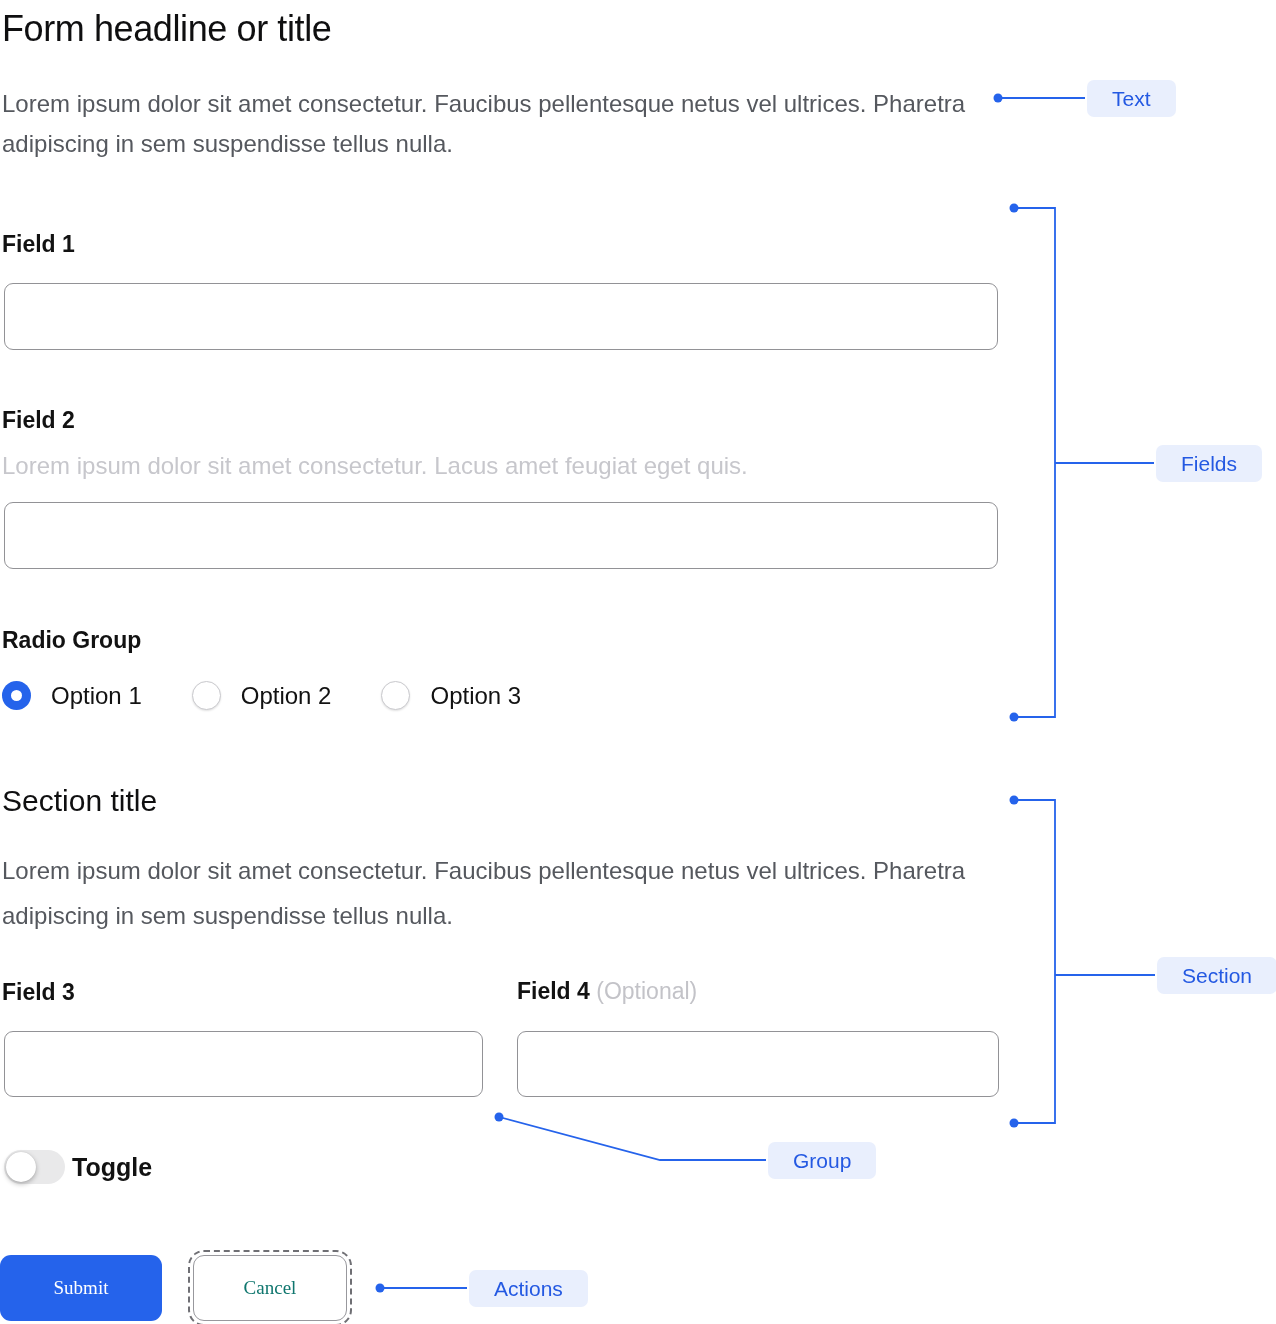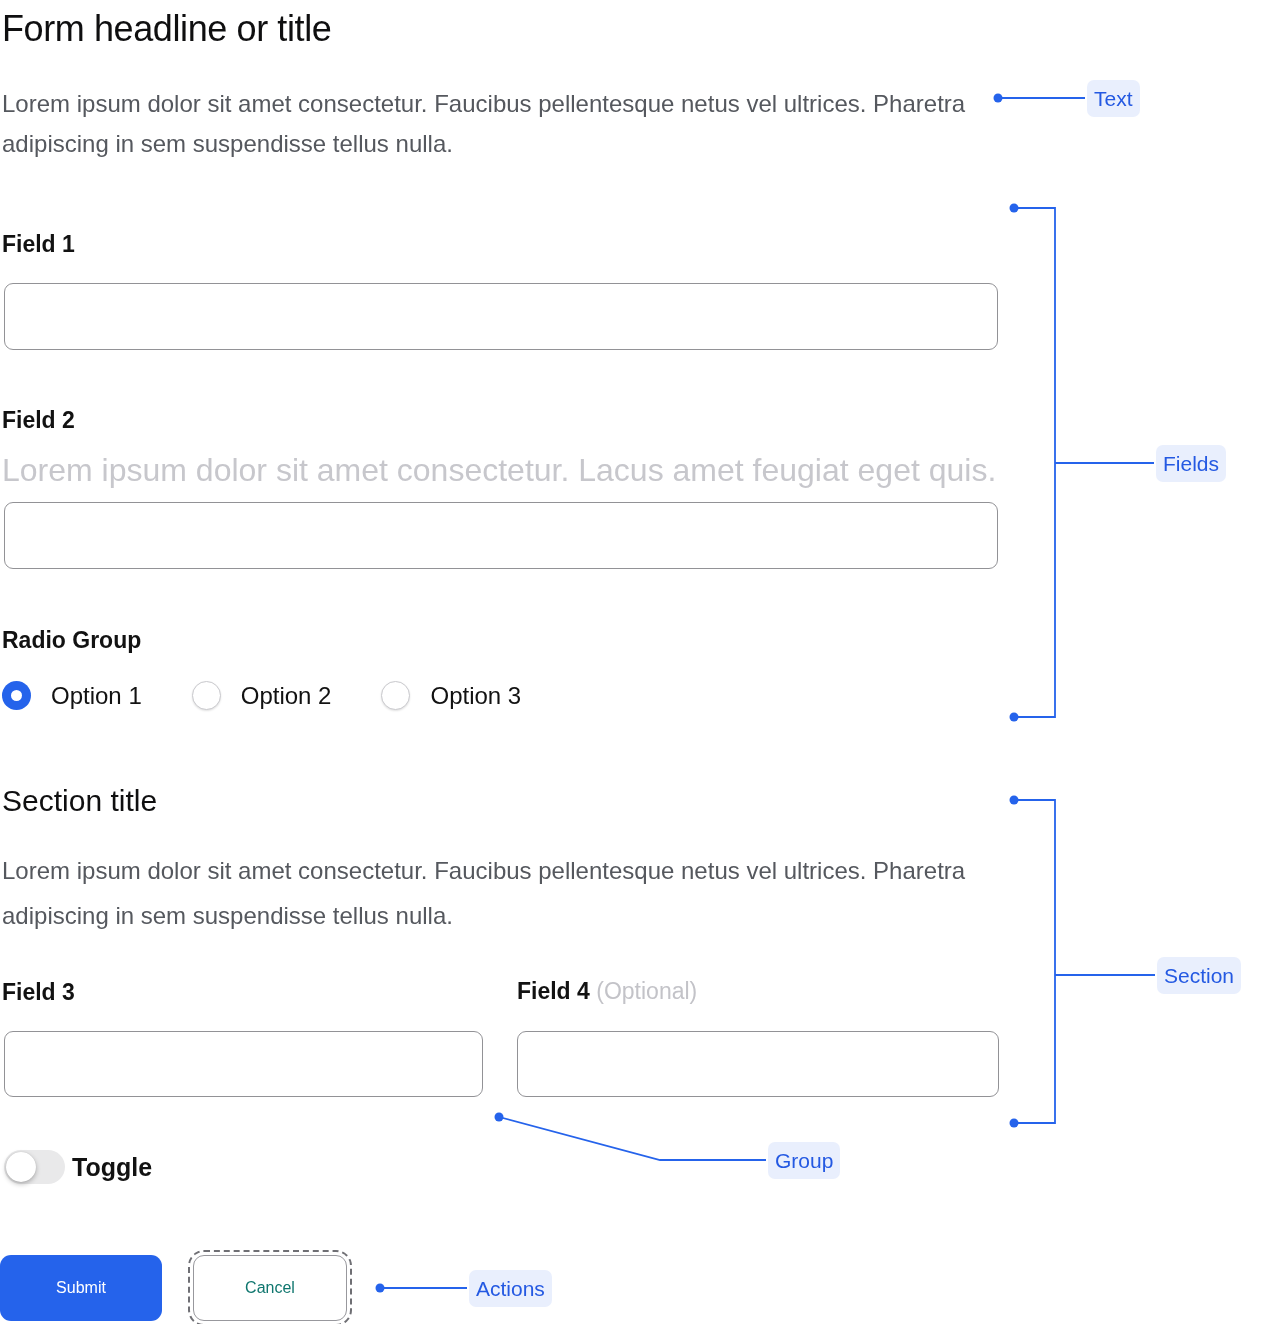--- a/index.html
+++ b/index.html
@@ -20,21 +20,21 @@
   .section-desc{left:2px;top:848px;width:985px;font-size:24px;line-height:45px;color:#55585e}
 
   
   .fld-label{font-size:23px;font-weight:700;color:#121212}
   .lbl-f1{left:2px;top:231px}
   .lbl-f2{left:2px;top:407px}
   .lbl-radio{left:2px;top:627px}
   .lbl-f3{left:2px;top:979px}
   .lbl-f4{left:517px;top:978px}
   .optional-tag{font-weight:400;color:#c3c3c8}
-  .fld-help{left:2px;top:452px;font-size:32px;color:#c7c7cc}
+  .fld-help{left:2px;top:452px;font-size:24px;color:#c7c7cc}
 
   .text-input{
     position:absolute;
     background:#fff;
     border:1px solid #929296;
     border-radius:9px;
     font-size:24px;
     padding:0 18px;
     color:#121212;
     outline:none;
@@ -51,35 +51,35 @@
   .radio-circle.on{background:#2563eb;border:none;box-shadow:none}
   .radio-circle.on::after{content:"";position:absolute;inset:9px;border-radius:50%;background:#fff}
 
   
   .toggle-row{left:4px;top:1150px;display:flex;align-items:center;gap:7px}
   .toggle{width:61px;height:34px;border-radius:17px;background:#e9e9ea;position:relative;cursor:pointer;flex:none}
   .toggle-knob{position:absolute;left:2px;top:2px;width:30px;height:30px;border-radius:50%;background:#fff;box-shadow:0 2px 5px rgba(0,0,0,.28),0 0 1px rgba(0,0,0,.15)}
   .toggle-label{font-size:25px;font-weight:600;color:#121212}
 
   
-  .btn{position:absolute;height:66px;border-radius:11px;font-family:Liberation Sans, sans-serif;font-size:16px;display:flex;align-items:center;justify-content:center;cursor:pointer}
+  .btn{position:absolute;height:66px;border-radius:11px;font-family:Liberation Serif, serif;font-size:19px;display:flex;align-items:center;justify-content:center;cursor:pointer}
   .btn-submit{left:0;top:1255px;width:162px;background:#2563eb;border:none;color:#fff;font-weight:500}
   .btn-cancel{left:193px;top:1255px;width:154px;background:#fff;border:1.5px solid #98989d;color:#0f766e;outline:2px dashed #6f6f74;outline-offset:3px}
 
   
   .overlay-svg{position:absolute;left:0;top:0;pointer-events:none}
   .overlay-svg path{stroke:#2563eb;stroke-width:1.8;fill:none}
   .overlay-svg circle{fill:#2563eb}
   .badge{
     position:absolute;
     background:#e9effd;
     color:#2459e2;
     font-size:21px;
     line-height:1;
-    padding:8px 7px;
+    padding:8px 25px;
     border-radius:7px;
     white-space:nowrap;
   }
   .badge-text{left:1087px;top:80px}
   .badge-fields{left:1156px;top:445px}
   .badge-section{left:1157px;top:957px}
   .badge-group{left:768px;top:1142px}
   .badge-actions{left:469px;top:1270px}
 </style>
 </head>

